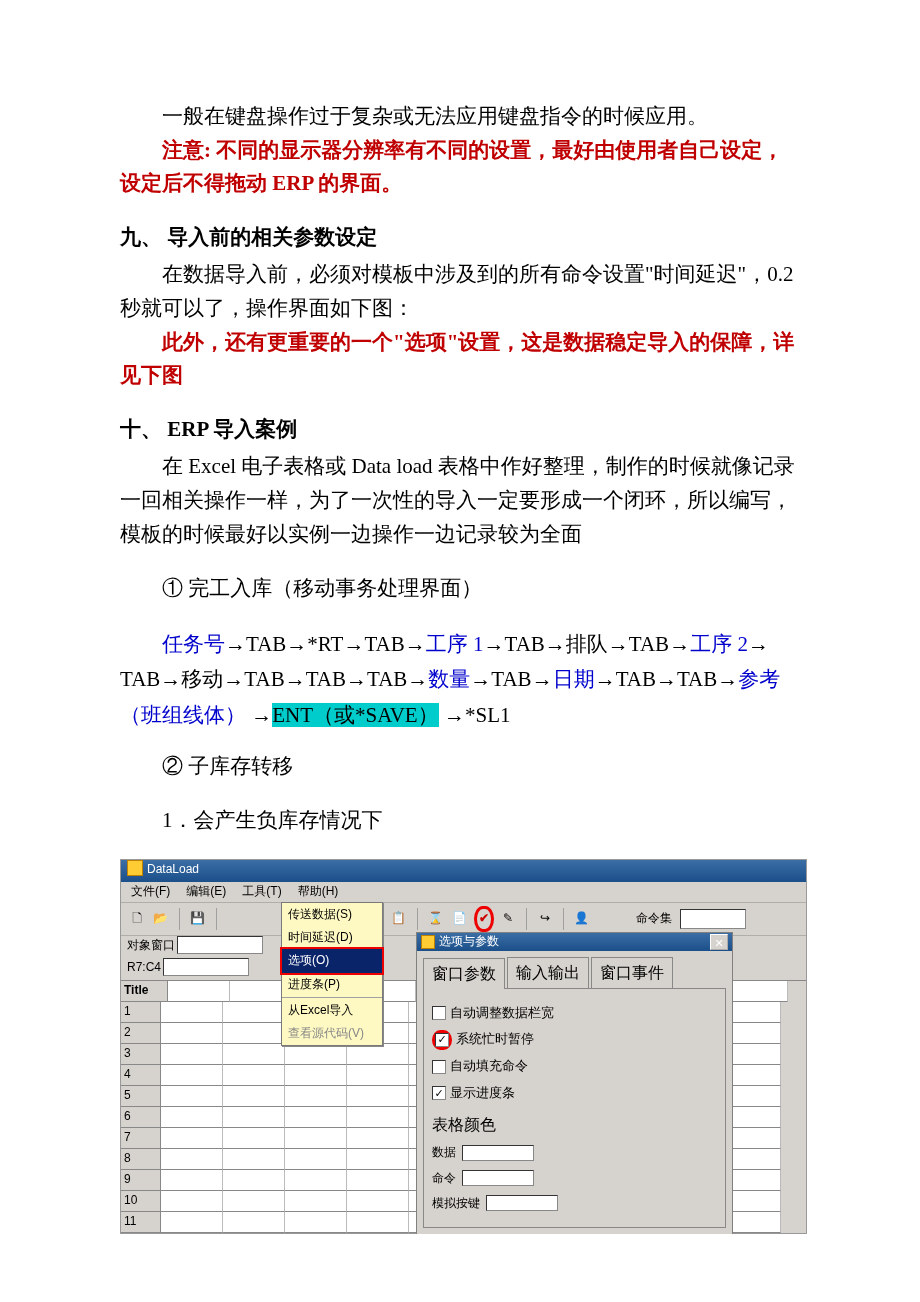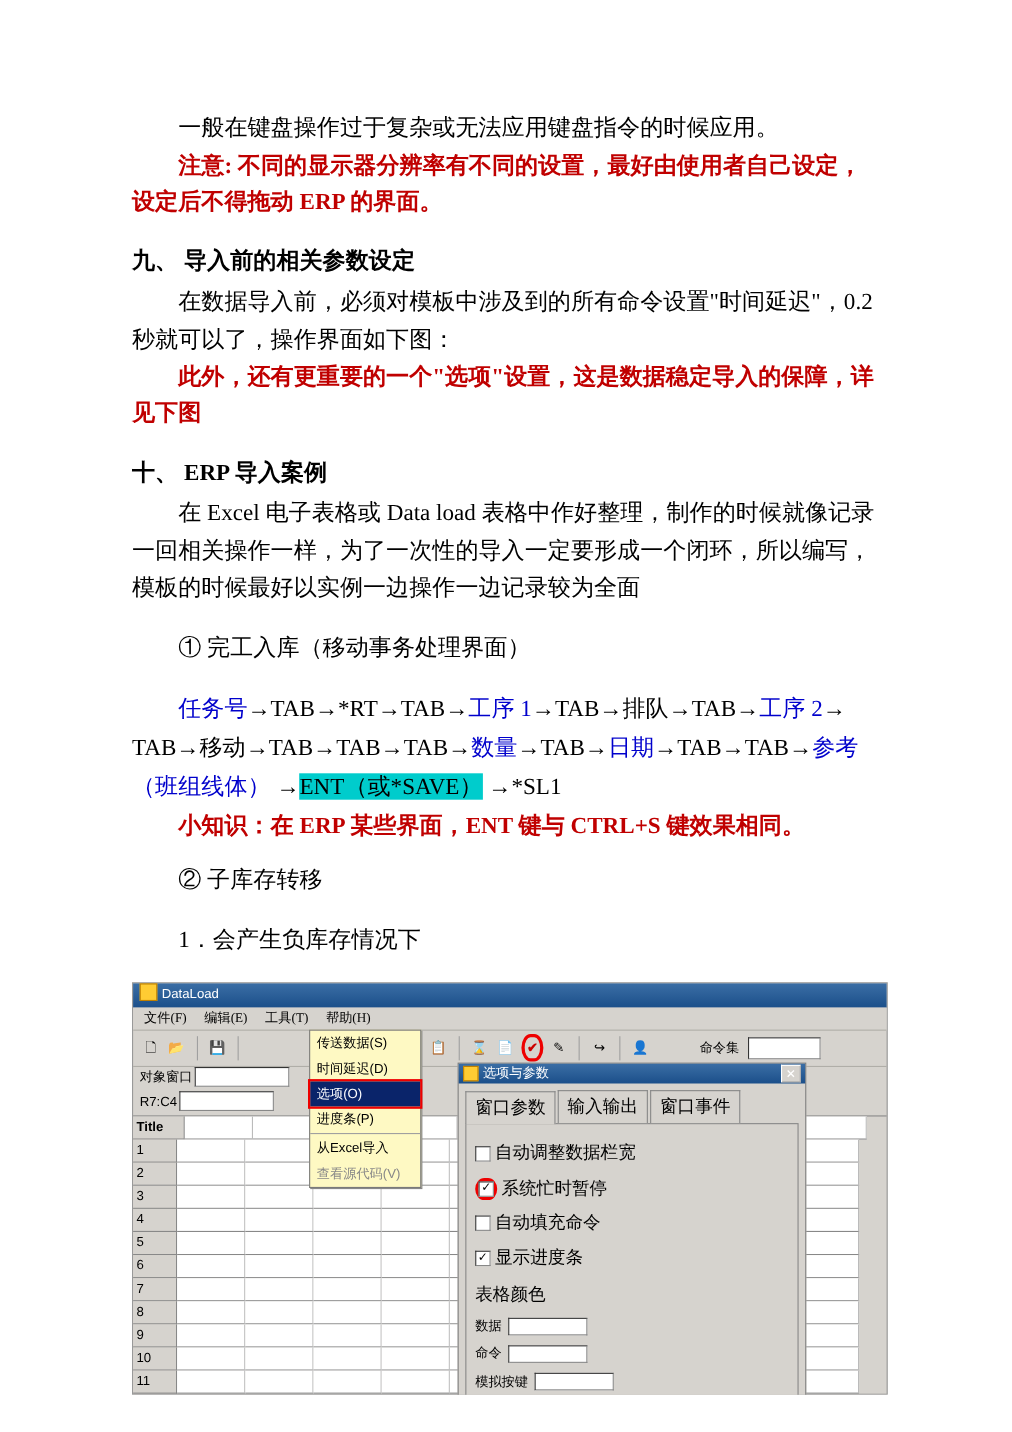--- a/index.html
+++ b/index.html
@@ -48,21 +48,21 @@
   .titlebar .icon-sq { width: 14px; height: 14px; background: #ffcc33; border: 1px solid #c08000; }
   .menubar {
     display: flex;
     gap: 0;
     background: #d6d3ce;
     border-bottom: 1px solid #b0aea8;
     height: 20px;
     align-items: center;
     padding-left: 2px;
   }
-  .menubar .mitem { padding: 2px 8px; font-family: Liberation Serif, serif; }
+  .menubar .mitem { padding: 2px 8px; }
   .toolbar {
     display: flex;
     align-items: center;
     gap: 4px;
     height: 32px;
     border-bottom: 1px solid #b0aea8;
     padding-left: 6px;
   }
   .tbtn { width: 20px; height: 20px; display:flex; align-items:center; justify-content:center; }
   .sep { width: 1px; background: #a0a0a0; height: 22px; margin: 0 4px; }
@@ -125,21 +125,21 @@
   .dlg-close { width:16px; height:14px; background:#d6d3ce; border:1px outset #fff; text-align:center; font-size:11px; }
   .tabs { display:flex; padding: 6px 6px 0 6px; }
   .tab {
     padding: 2px 8px; border:1px solid #888; border-bottom:none; margin-right:2px;
     background:#d6d3ce; font-size:16px;
   }
   .tab.active { background:#d6d3ce; position:relative; top:1px; }
   .tabpanel {
     border:1px solid #888; margin:0 6px 6px 6px; padding:8px; background:#d6d3ce;
   }
-  .chk { display:flex; align-items:center; gap:4px; font-size:16px; margin:6px 0; }
+  .chk { display:flex; align-items:center; gap:4px; font-size:13px; margin:6px 0; }
   .chk .box { width:12px; height:12px; background:#fff; border:1px inset #888; display:flex; align-items:center; justify-content:center; }
   .chk .box.checked::after { content:"✓"; font-size:11px; line-height:1; }
   .grouplbl { font-size:16px; margin-top:8px; }
   .frow { display:flex; align-items:center; gap:6px; margin:6px 0; font-size:12px; }
   .frow .swatch { width:70px; height:14px; background:#fff; border:1px inset #888; }
   .btns { display:flex; justify-content:center; gap:30px; padding:6px 0; }
   .btns2 { display:flex; justify-content:center; gap:28px; padding:4px 0 8px; }
   .winbtn {
     min-width:72px; height:22px; background:#d6d3ce; border:2px outset #fff;
     font-size:12px; display:flex; align-items:center; justify-content:center;
@@ -178,21 +178,20 @@
   <p class="step-indent">① 完工入库（移动事务处理界面）</p>
 
   <p class="seq step-indent">
     <span class="blue">任务号</span><span>→</span><span>TAB</span><span>→</span><span>*RT</span><span>→</span><span>TAB</span><span>→</span><span class="blue">工序 1</span><span>→</span><span>TAB</span><span>→</span><span>排队</span><span>→</span><span>TAB</span><span>→</span><span class="blue">工序 2</span><span>→</span>
   </p>
   <p class="seq">
     <span>TAB</span><span>→</span><span>移动</span><span>→</span><span>TAB</span><span>→</span><span>TAB</span><span>→</span><span>TAB</span><span>→</span><span class="blue">数量</span><span>→</span><span>TAB</span><span>→</span><span class="blue">日期</span><span>→</span><span>TAB</span><span>→</span><span>TAB</span><span>→</span><span class="blue">参考（班组线体）</span>
     <span>→</span><span class="hl">ENT（或*SAVE）</span>
     <span>→</span><span>*SL1</span>
   </p>
-  <p class="indent red bold">小知识：在 ERP 某些界面，ENT 键与 CTRL+S 键效果相同。</p>
 
   <p class="step-indent" style="margin-top:16px;">② 子库存转移</p>
   <p class="step-indent">1．会产生负库存情况下</p>
 
   <div class="shot">
     <div class="titlebar">
       <span class="icon-sq"></span>
       <span>DataLoad</span>
     </div>
     <div class="menubar">

